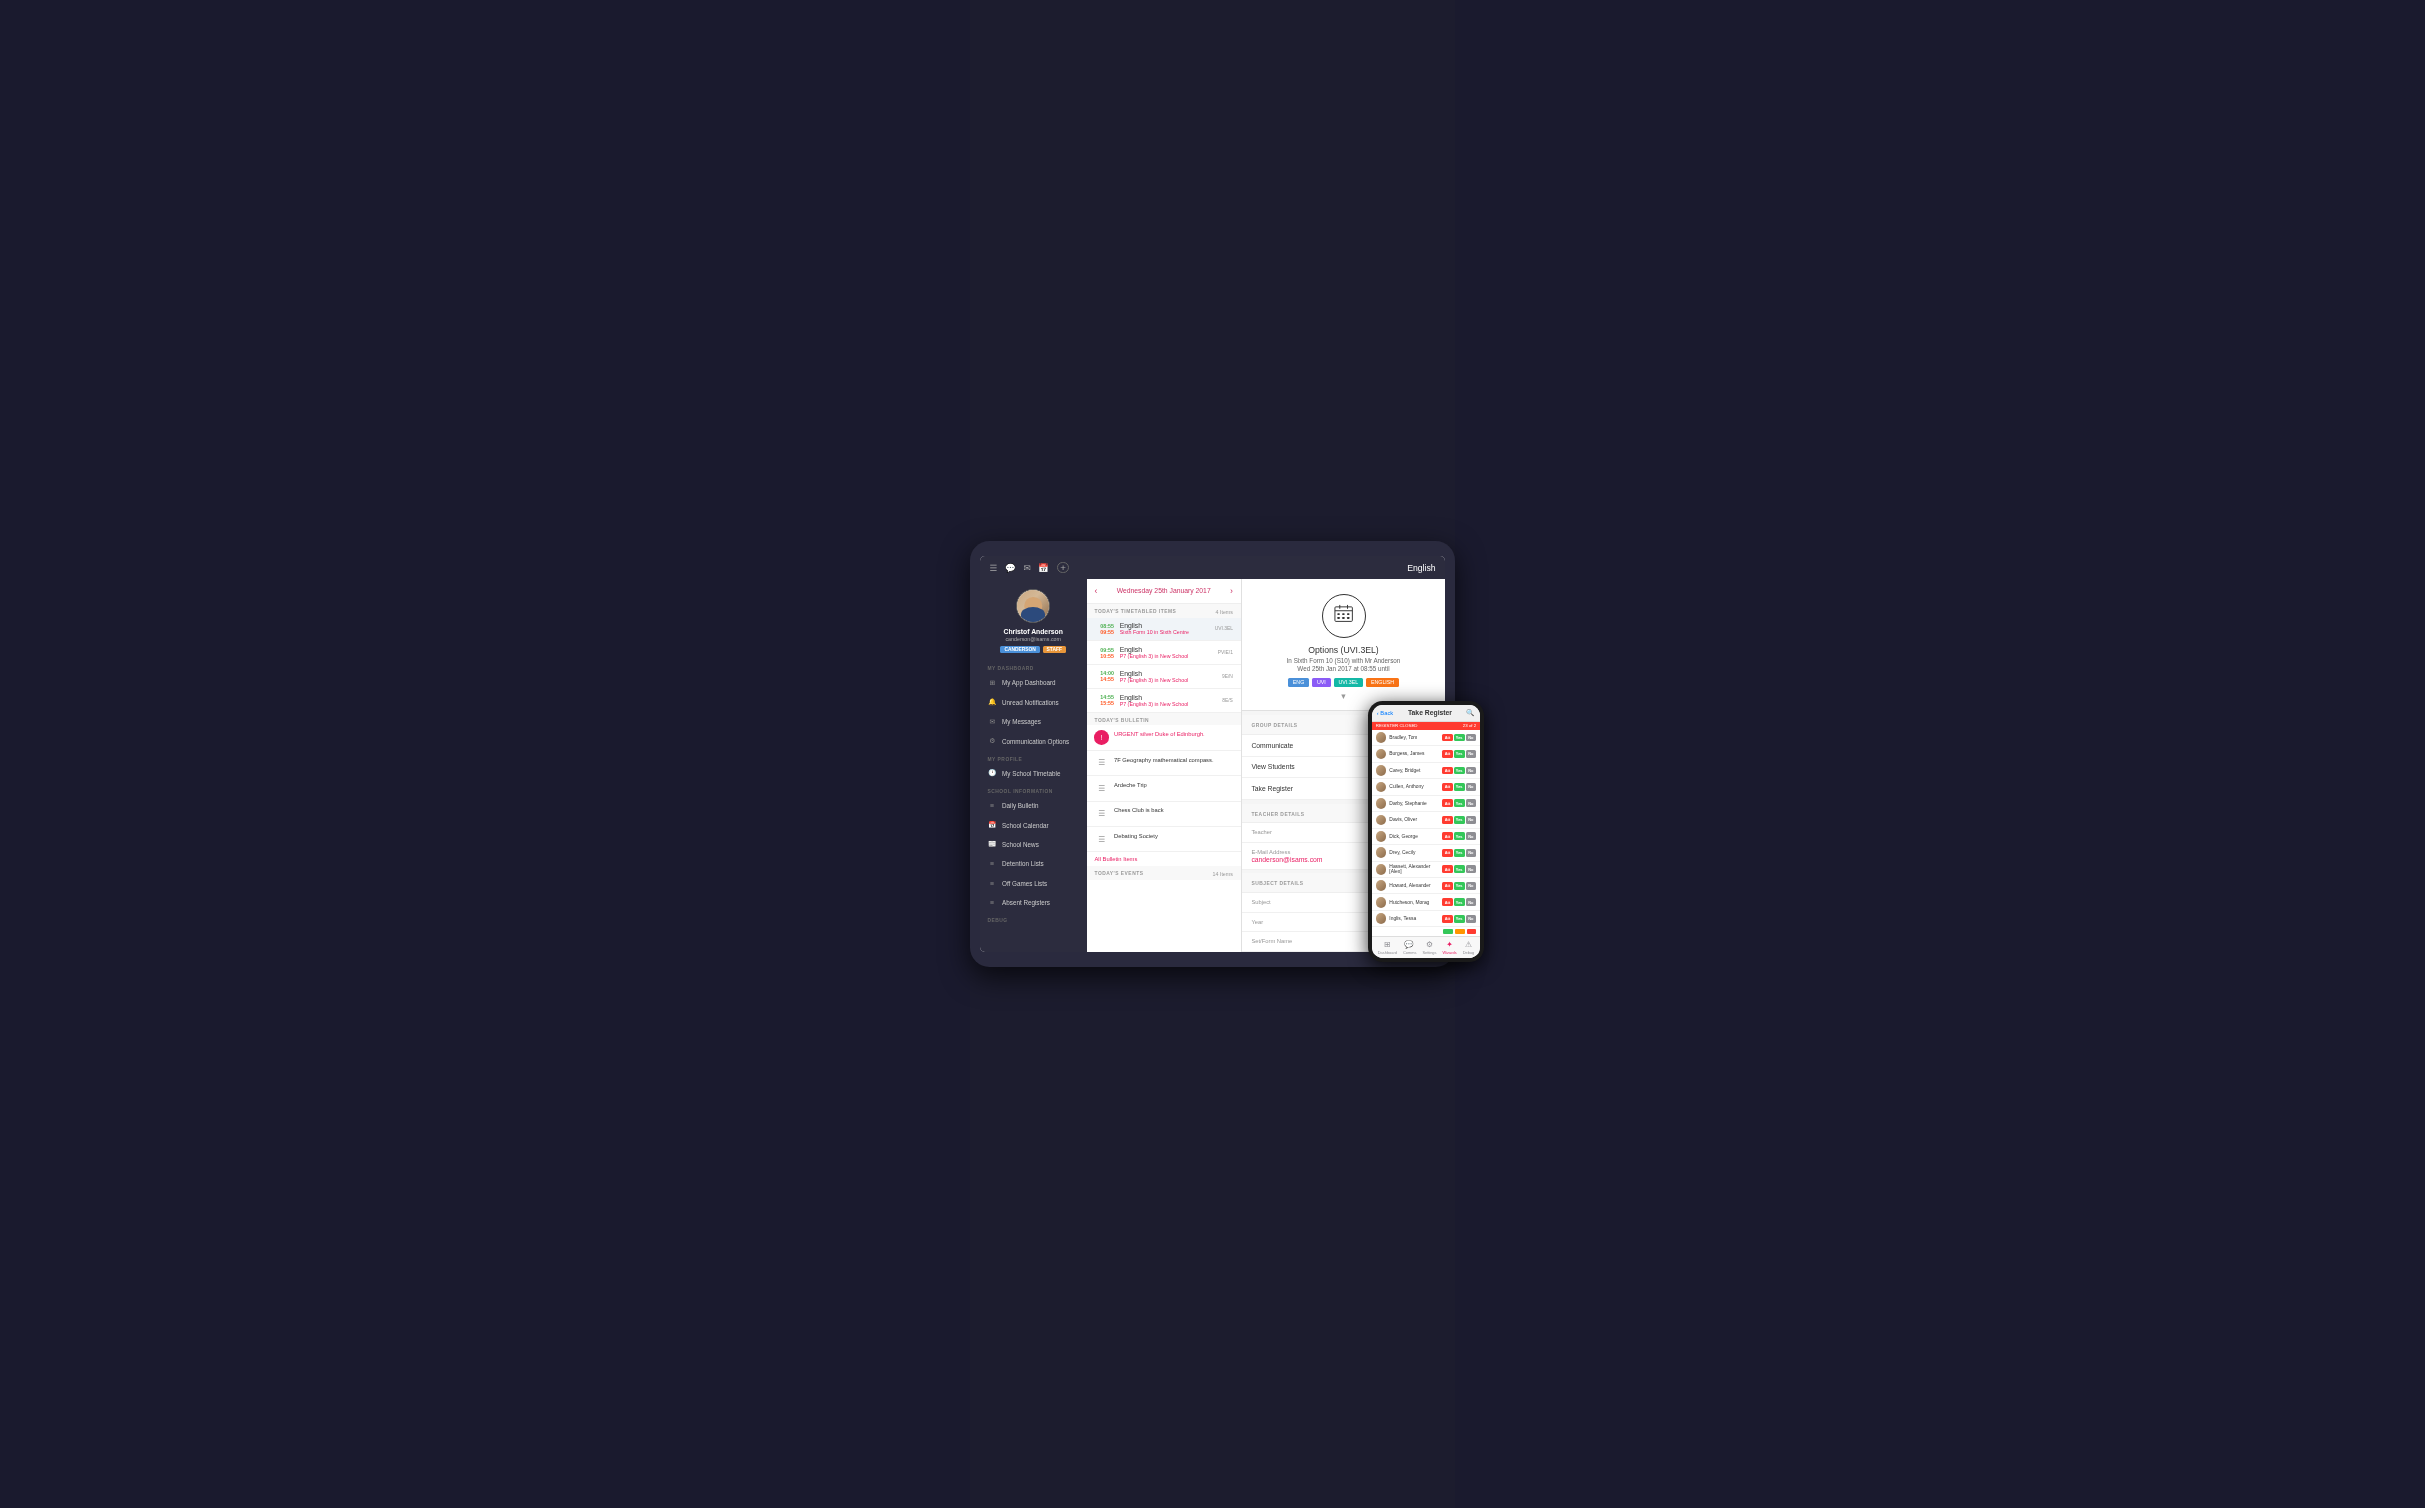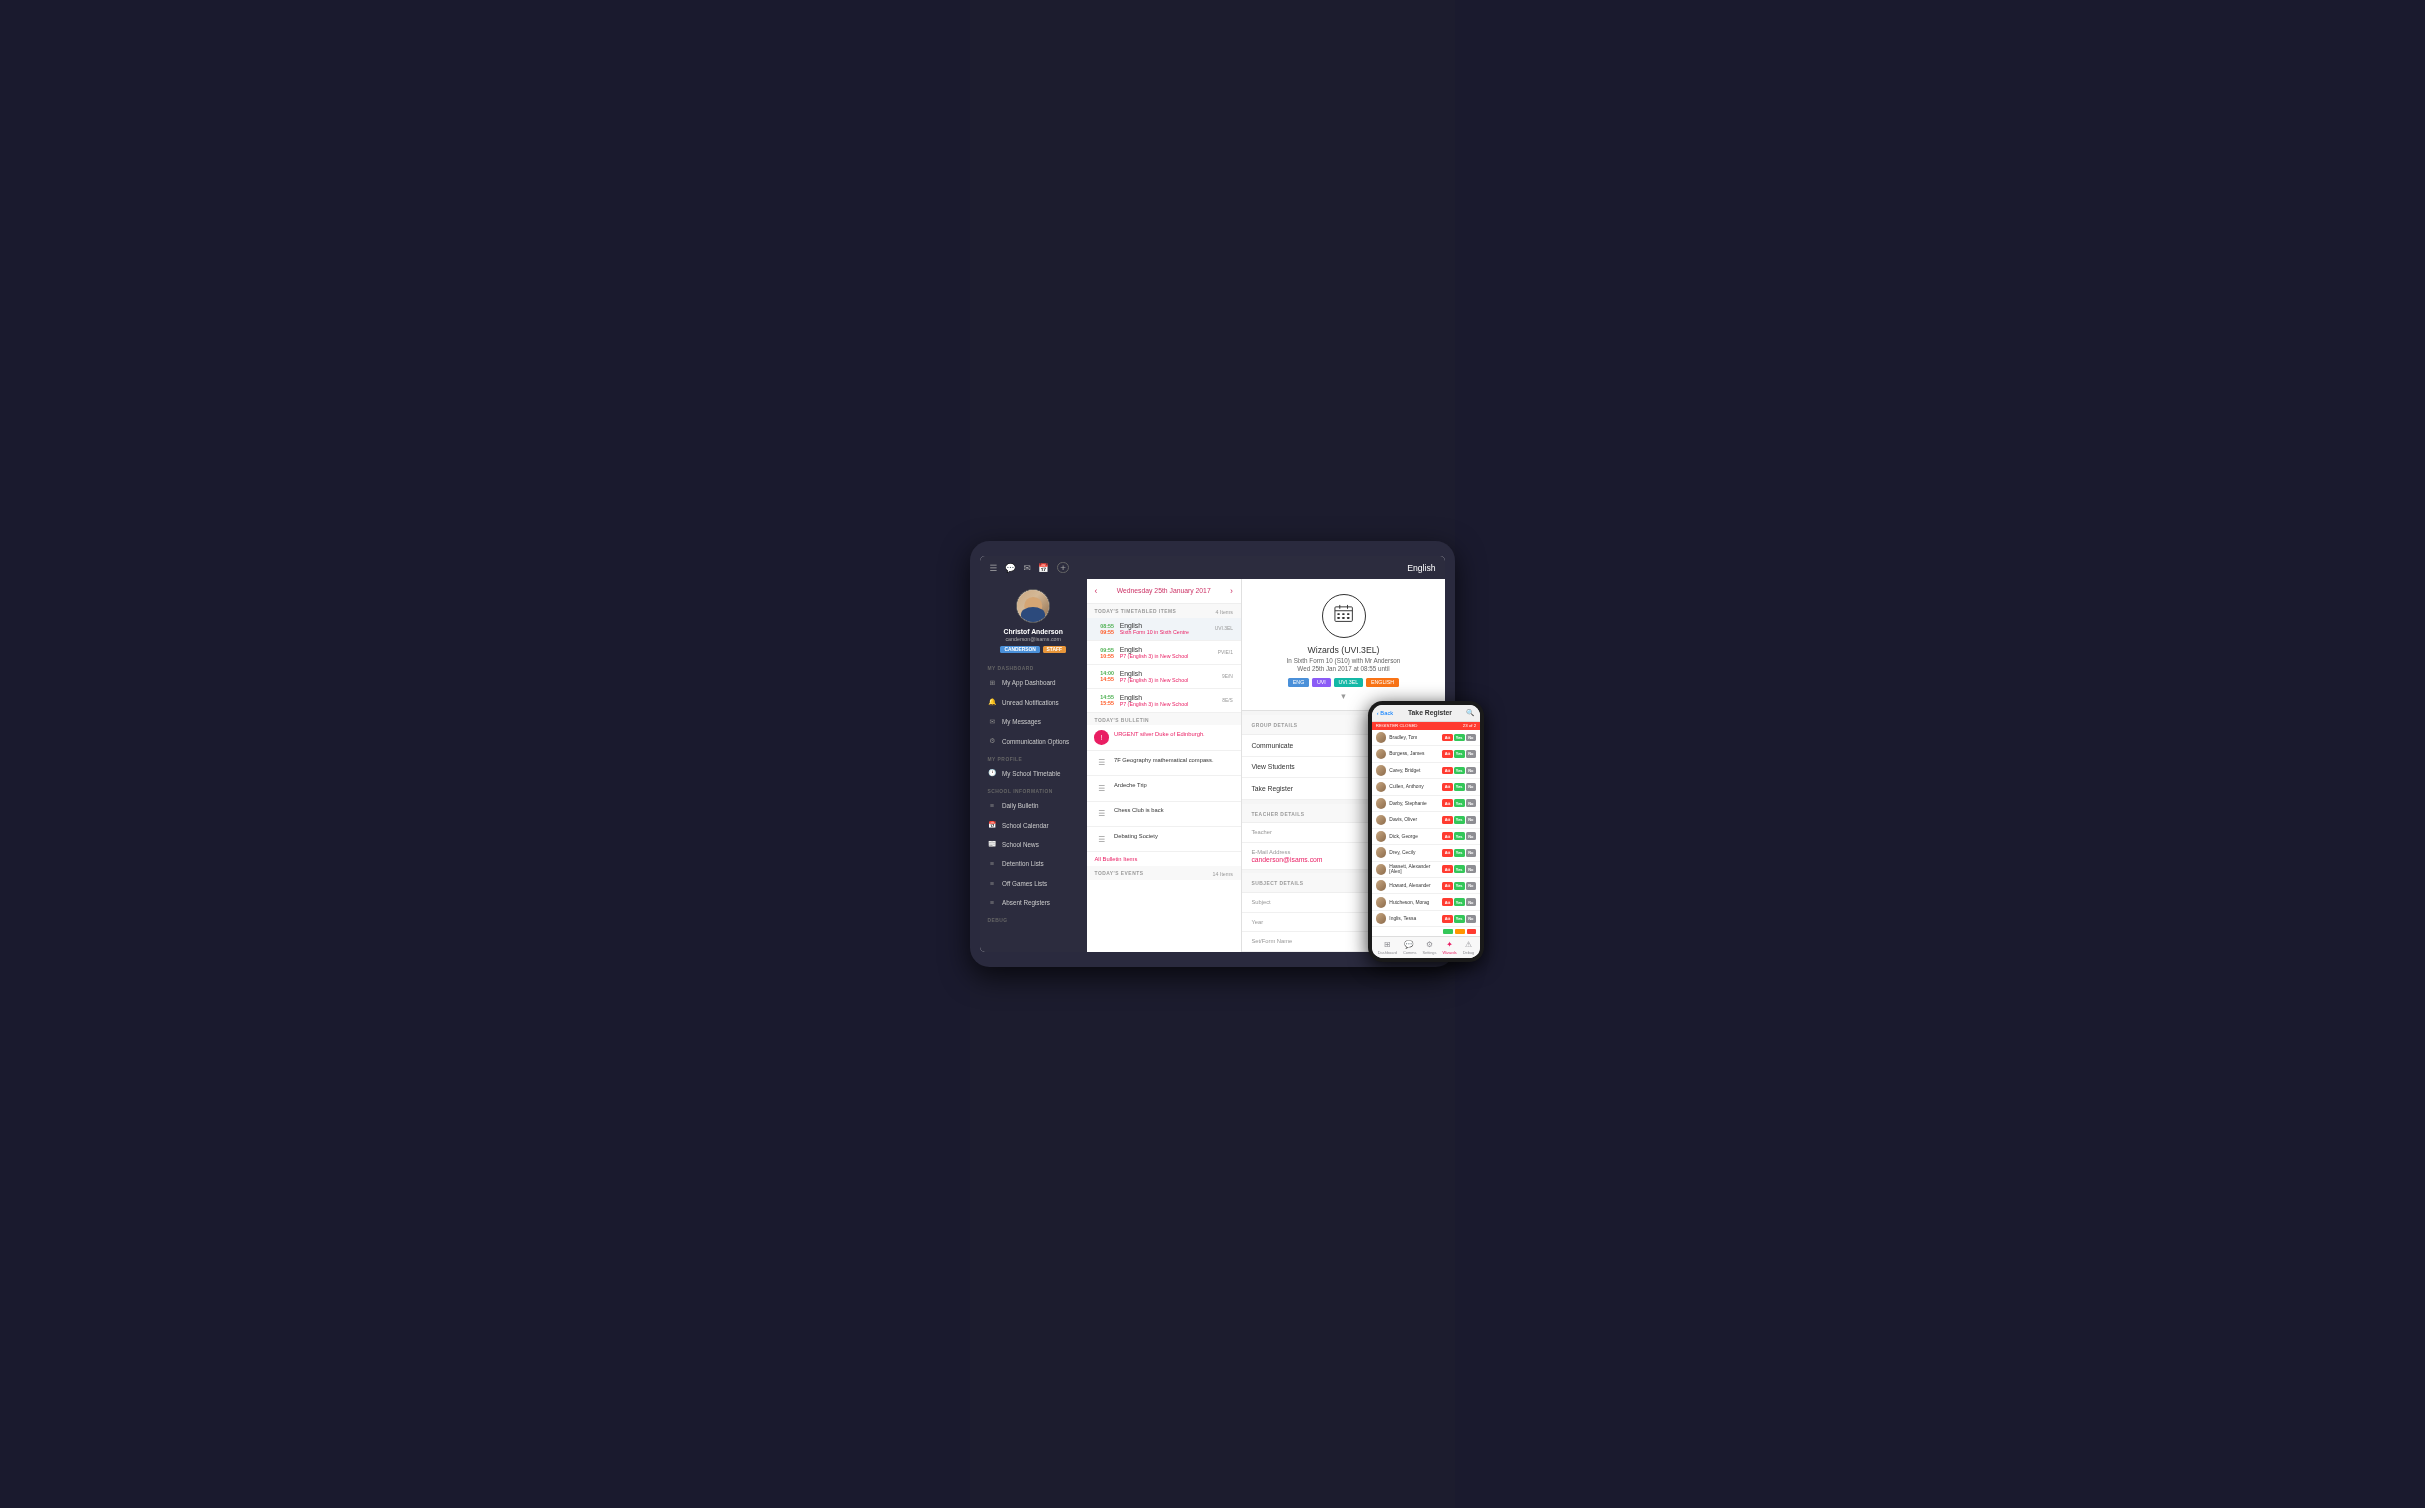--- a/index.html
+++ b/index.html
@@ -840,21 +840,21 @@
                   <line x1="30" y1="4" x2="30" y2="12" stroke="#333" stroke-width="2"></line>
                   <rect x="9" y="21" width="5" height="4" rx="1" fill="#333"></rect>
                   <rect x="19" y="21" width="5" height="4" rx="1" fill="#333"></rect>
                   <rect x="29" y="21" width="5" height="4" rx="1" fill="#333"></rect>
                   <rect x="9" y="29" width="5" height="4" rx="1" fill="#333"></rect>
                   <rect x="19" y="29" width="5" height="4" rx="1" fill="#333"></rect>
                   <rect x="29" y="29" width="5" height="4" rx="1" fill="#333"></rect>
                 </svg>
               </span>
             </div>
-            <div class="detail-title">Wizards (UVI.3EL)</div>
+            <div class="detail-title">Options (UVI.3EL)</div>
             <div class="detail-subtitle">In Sixth Form 10 (S10) with Mr Anderson</div>
             <div class="detail-date">Wed 25th Jan 2017 at 08:55 until</div>
             <div class="detail-tags">
               <span class="detail-tag tag-blue">ENG</span>
               <span class="detail-tag tag-purple">UVI</span>
               <span class="detail-tag tag-teal">UVI.3EL</span>
               <span class="detail-tag tag-orange">ENGLISH</span>
             </div>
             <div class="detail-dropdown-arrow">▾</div>
           </div>

